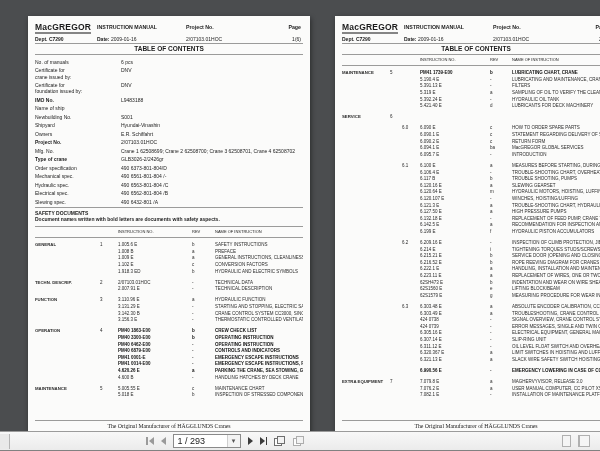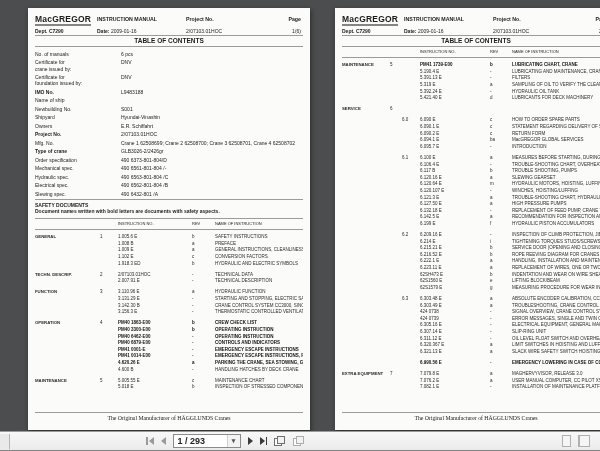--- a/index.html
+++ b/index.html
@@ -3,21 +3,21 @@
 <meta charset="utf-8">
 <style>
   html,body{margin:0;padding:0;}
   body{
     width:600px;height:451px;position:relative;overflow:hidden;
     background:#4b4d4f;
     font-family:"Liberation Sans",sans-serif;
   }
   
   .page{
-    position:absolute;top:8px;width:282px;height:422px;
+    position:absolute;top:16px;width:282px;height:422px;
     background:#fbfbfa;box-shadow:1px 2px 5px rgba(0,0,0,.45);
     overflow:hidden;
   }
   .page.p1{left:28px;}
   .page.p2{left:335px;}
   .page-inner{
     width:564px;height:844px;transform:scale(.5);transform-origin:0 0;
     box-sizing:border-box;padding:12px 14px;color:#1c1c1c;position:relative;
   }
   .hdr{display:flex;align-items:flex-start;}
@@ -55,21 +55,21 @@
   .pfoot{position:absolute;left:14px;right:14px;bottom:18px;}
   .pfoot .rule{margin:0 0 5px;}
   .pfoot-text{text-align:center;font-family:"Liberation Serif",serif;font-size:11.5px;color:#222;}
   
   .toolbar{
     position:absolute;left:0;bottom:0;width:600px;height:20px;box-sizing:border-box;
     background:linear-gradient(#f8f8f8,#ebebeb);
     border-top:1px solid #9b9b9b;border-bottom:1px solid #818181;
   }
   .sb-corner{position:absolute;left:0;top:2px;width:9px;height:15px;background:#e9e9e9;border-right:1px solid #b5b5b5;}
-  .nav{position:absolute;left:146px;top:0;height:100%;display:flex;align-items:center;gap:7px;font-weight:bold;}
+  .nav{position:absolute;left:146px;top:0;height:100%;display:flex;align-items:center;gap:7px;}
   .nbtn{display:flex;align-items:center;gap:1px;}
   .tri-l{width:0;height:0;border-top:4px solid transparent;border-bottom:4px solid transparent;border-right:5px solid currentColor;}
   .tri-r{width:0;height:0;border-top:4px solid transparent;border-bottom:4px solid transparent;border-left:5px solid currentColor;}
   .vbar{width:1.5px;height:8px;background:currentColor;}
   .dis{color:#9a9a9a;} .en{color:#3a3a3a;}
   .pagebox{width:68px;height:14px;background:#fff;border:1px solid #8a8a8a;box-sizing:border-box;display:flex;align-items:center;font-size:9px;color:#222;padding-left:4px;}
   .pagebox .dd{margin-left:auto;width:12px;height:100%;display:flex;align-items:center;justify-content:center;font-size:7px;color:#555;border-left:1px solid #cfcfcf;background:#f3f3f3;}
   .vicon{width:12px;height:11px;position:relative;}
   .vicon .r1{position:absolute;left:0;top:2px;width:8px;height:8px;border:1px solid currentColor;background:#fdfdfd;box-sizing:border-box;}
   .vicon .r2{position:absolute;left:3px;top:0;width:8px;height:8px;border:1px solid currentColor;background:#f2f2f2;box-sizing:border-box;}

